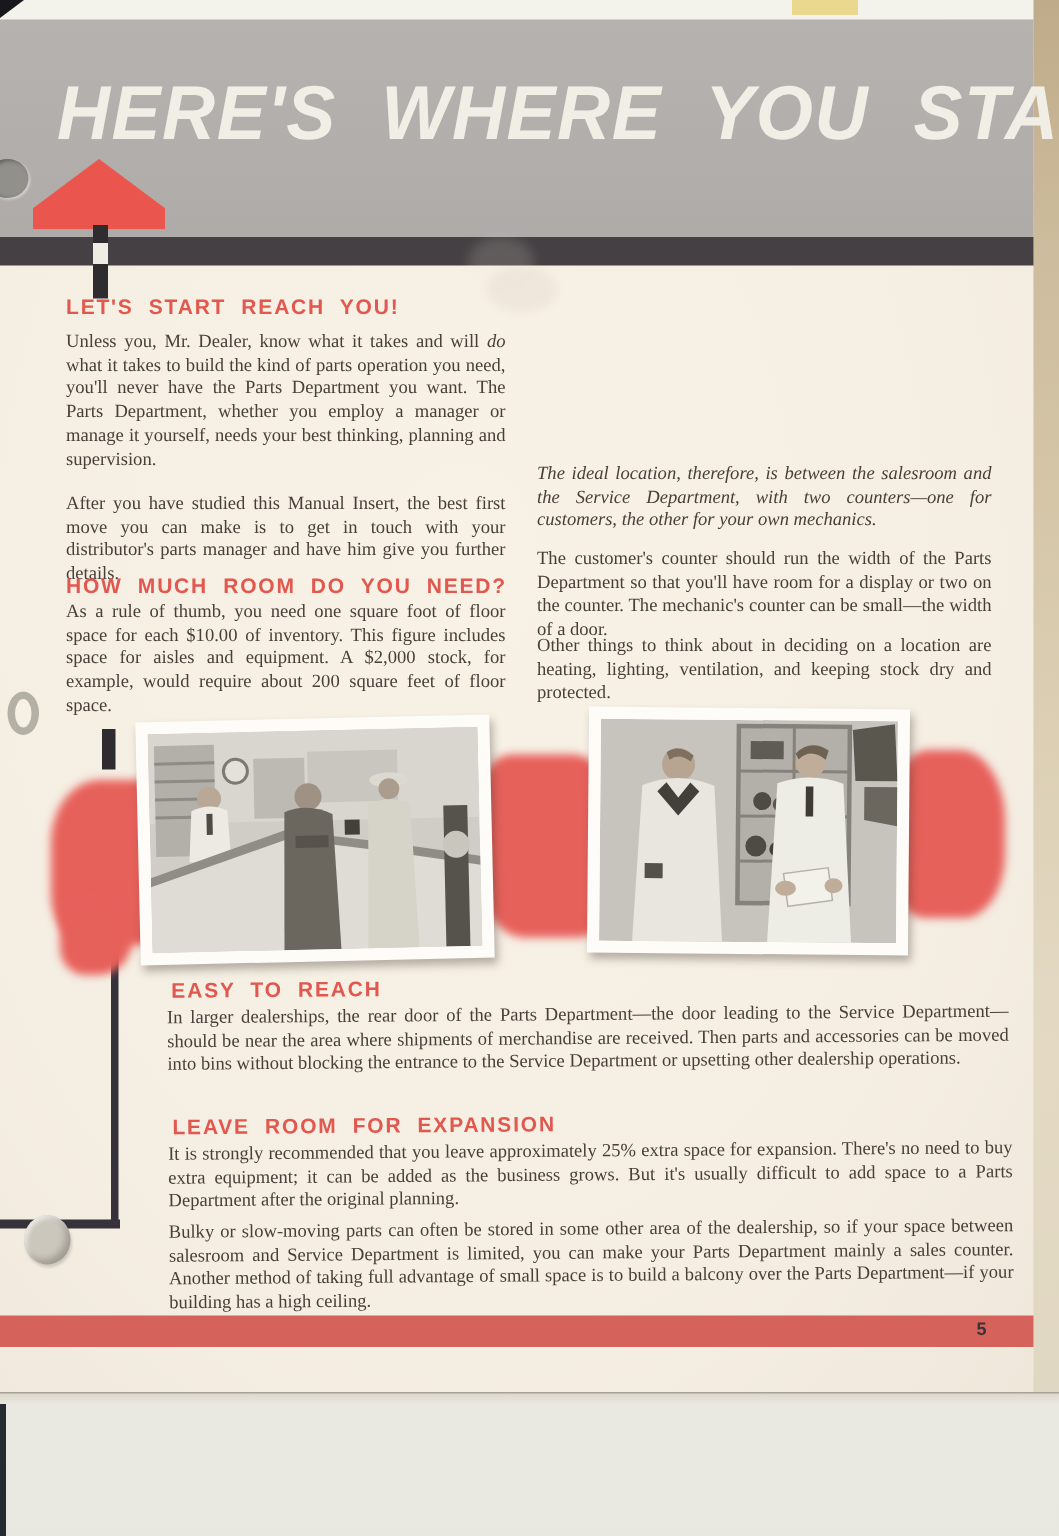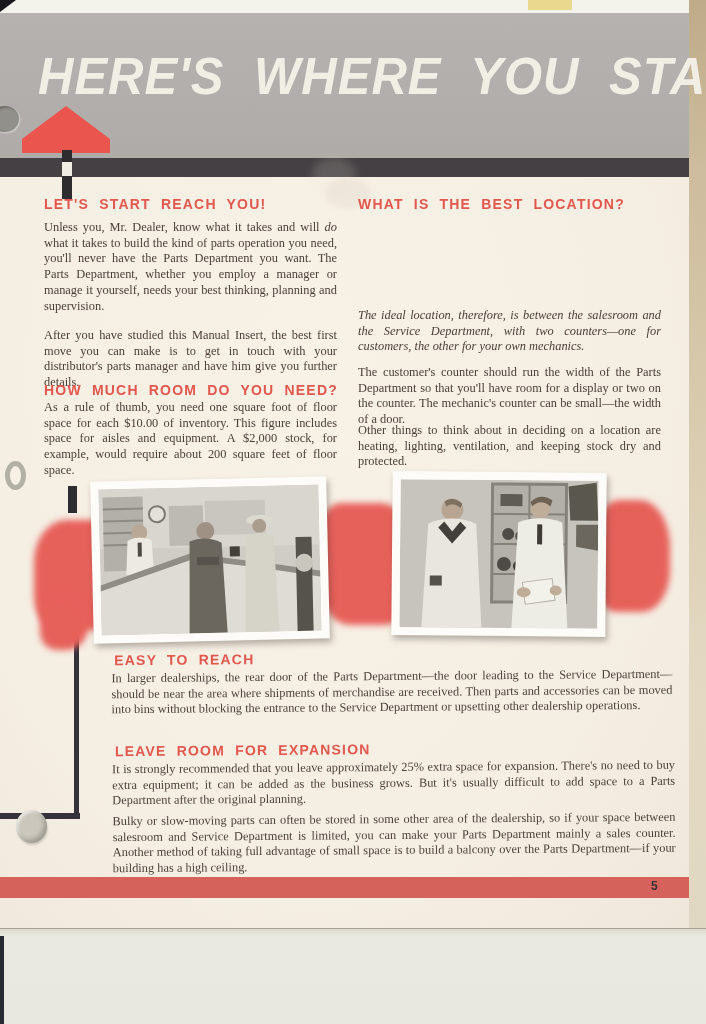--- a/index.html
+++ b/index.html
@@ -190,21 +190,20 @@
   <div id="hole-2" class="hole"></div>
   <div id="hole-3" class="hole"></div>
 
   <div class="head" id="h-lets">LET'S START REACH YOU!</div>
   <p class="body-txt" id="p-lets-1"><span>Unless you, Mr. Dealer, know what it takes and will </span><span class="ital">do</span><span> what it takes to build the kind of parts operation you need, you'll never have the Parts Department you want. The Parts Department, whether you employ a manager or manage it yourself, needs your best thinking, planning and supervision.</span></p>
   <p class="body-txt" id="p-lets-2">After you have studied this Manual Insert, the best first move you can make is to get in touch with your distributor's parts manager and have him give you further details.</p>
 
   <div class="head" id="h-room">HOW MUCH ROOM DO YOU NEED?</div>
   <p class="body-txt" id="p-room-1">As a rule of thumb, you need one square foot of floor space for each $10.00 of inventory. This figure includes space for aisles and equipment. A $2,000 stock, for example, would require about 200 square feet of floor space.</p>
 
-  <div class="head" id="h-loc">WHAT IS THE BEST LOCATION?</div>
   <p class="body-txt" id="p-loc-2">The ideal location, therefore, is between the salesroom and the Service Department, with two counters—one for customers, the other for your own mechanics.</p>
   <p class="body-txt" id="p-loc-3">The customer's counter should run the width of the Parts Department so that you'll have room for a display or two on the counter. The mechanic's counter can be small—the width of a door.</p>
   <p class="body-txt" id="p-loc-4">Other things to think about in deciding on a location are heating, lighting, ventilation, and keeping stock dry and protected.</p>
 
   <div id="bottom-block">
     <div class="head" id="h-reach">EASY TO REACH</div>
     <p class="body-txt" id="p-reach-1">In larger dealerships, the rear door of the Parts Department—the door leading to the Service Department—should be near the area where shipments of merchandise are received. Then parts and accessories can be moved into bins without blocking the entrance to the Service Department or upsetting other dealership operations.</p>
     <div class="head" id="h-expand">LEAVE ROOM FOR EXPANSION</div>
     <p class="body-txt" id="p-expand-1">It is strongly recommended that you leave approximately 25% extra space for expansion. There's no need to buy extra equipment; it can be added as the business grows. But it's usually difficult to add space to a Parts Department after the original planning.</p>
     <p class="body-txt" id="p-expand-2">Bulky or slow-moving parts can often be stored in some other area of the dealership, so if your space between salesroom and Service Department is limited, you can make your Parts Department mainly a sales counter. Another method of taking full advantage of small space is to build a balcony over the Parts Department—if your building has a high ceiling.</p>

